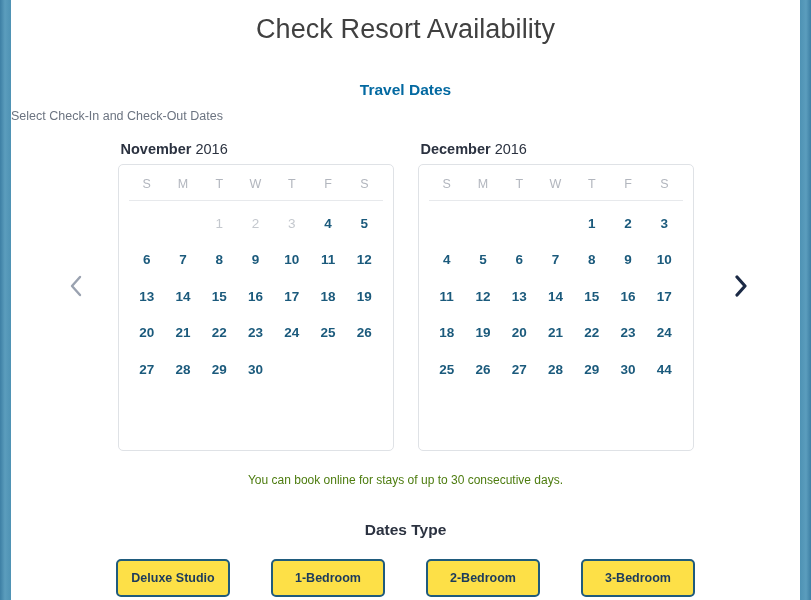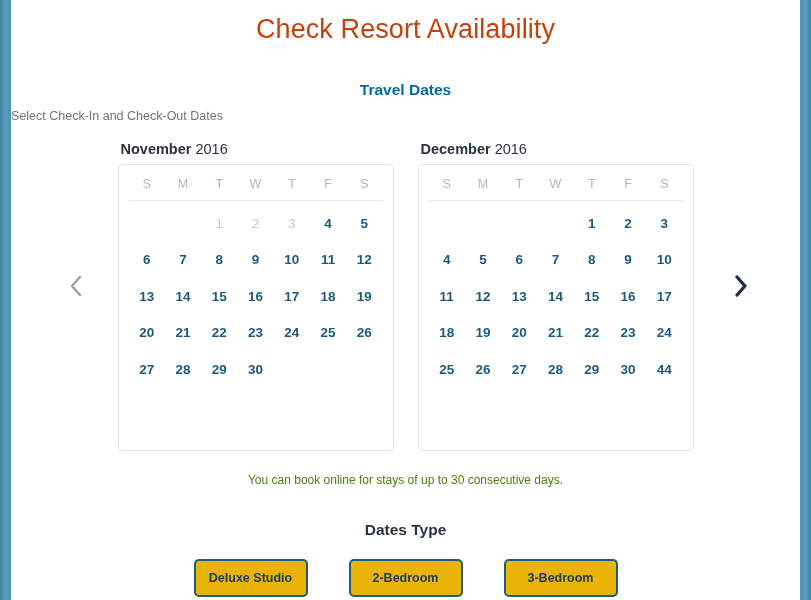--- a/index.html
+++ b/index.html
@@ -30,21 +30,21 @@
     left: 11px; right: 11px; top: 0; bottom: 0;
     background: #ffffff;
     overflow: hidden;
   }
 
   
   .title {
     text-align: center;
     font-size: 27px;
     font-weight: 300;
-    color: #c2410c;
+    color: #404040;
     letter-spacing: 0.1px;
     margin: 14px 0 0 0;
     padding: 0;
   }
   .section-head {
     text-align: center;
     font-size: 15.5px;
     font-weight: 700;
     color: #0369a1;
     margin: 36px 0 0 0;
@@ -157,21 +157,21 @@
     width: 114px;
     display: flex;
     flex-direction: column;
     align-items: center;
   }
   .room-btn {
     width: 114px;
     height: 38px;
     border: 2px solid #1f5b7d;
     border-radius: 5px;
-    background: #eab308;
+    background: #fde047;
     color: #1b3a5c;
     font-family: "Liberation Sans", sans-serif;
     font-size: 12.5px;
     font-weight: 700;
     cursor: pointer;
     display: flex;
     align-items: center;
     justify-content: center;
     white-space: nowrap;
   }
@@ -318,20 +318,23 @@
 
   <p class="note">You can book online for stays of up to 30 consecutive days.</p>
 
   <h2 class="room-head">Dates Type</h2>
 
   <div class="room-row">
       <div class="room-item">
         <button class="room-btn">Deluxe Studio</button>
       </div>
       <div class="room-item">
+        <button class="room-btn">1-Bedroom</button>
+      </div>
+      <div class="room-item">
         <button class="room-btn">2-Bedroom</button>
       </div>
       <div class="room-item">
         <button class="room-btn">3-Bedroom</button>
       </div>
     </div>
 
 </div>
 
 </body></html>

